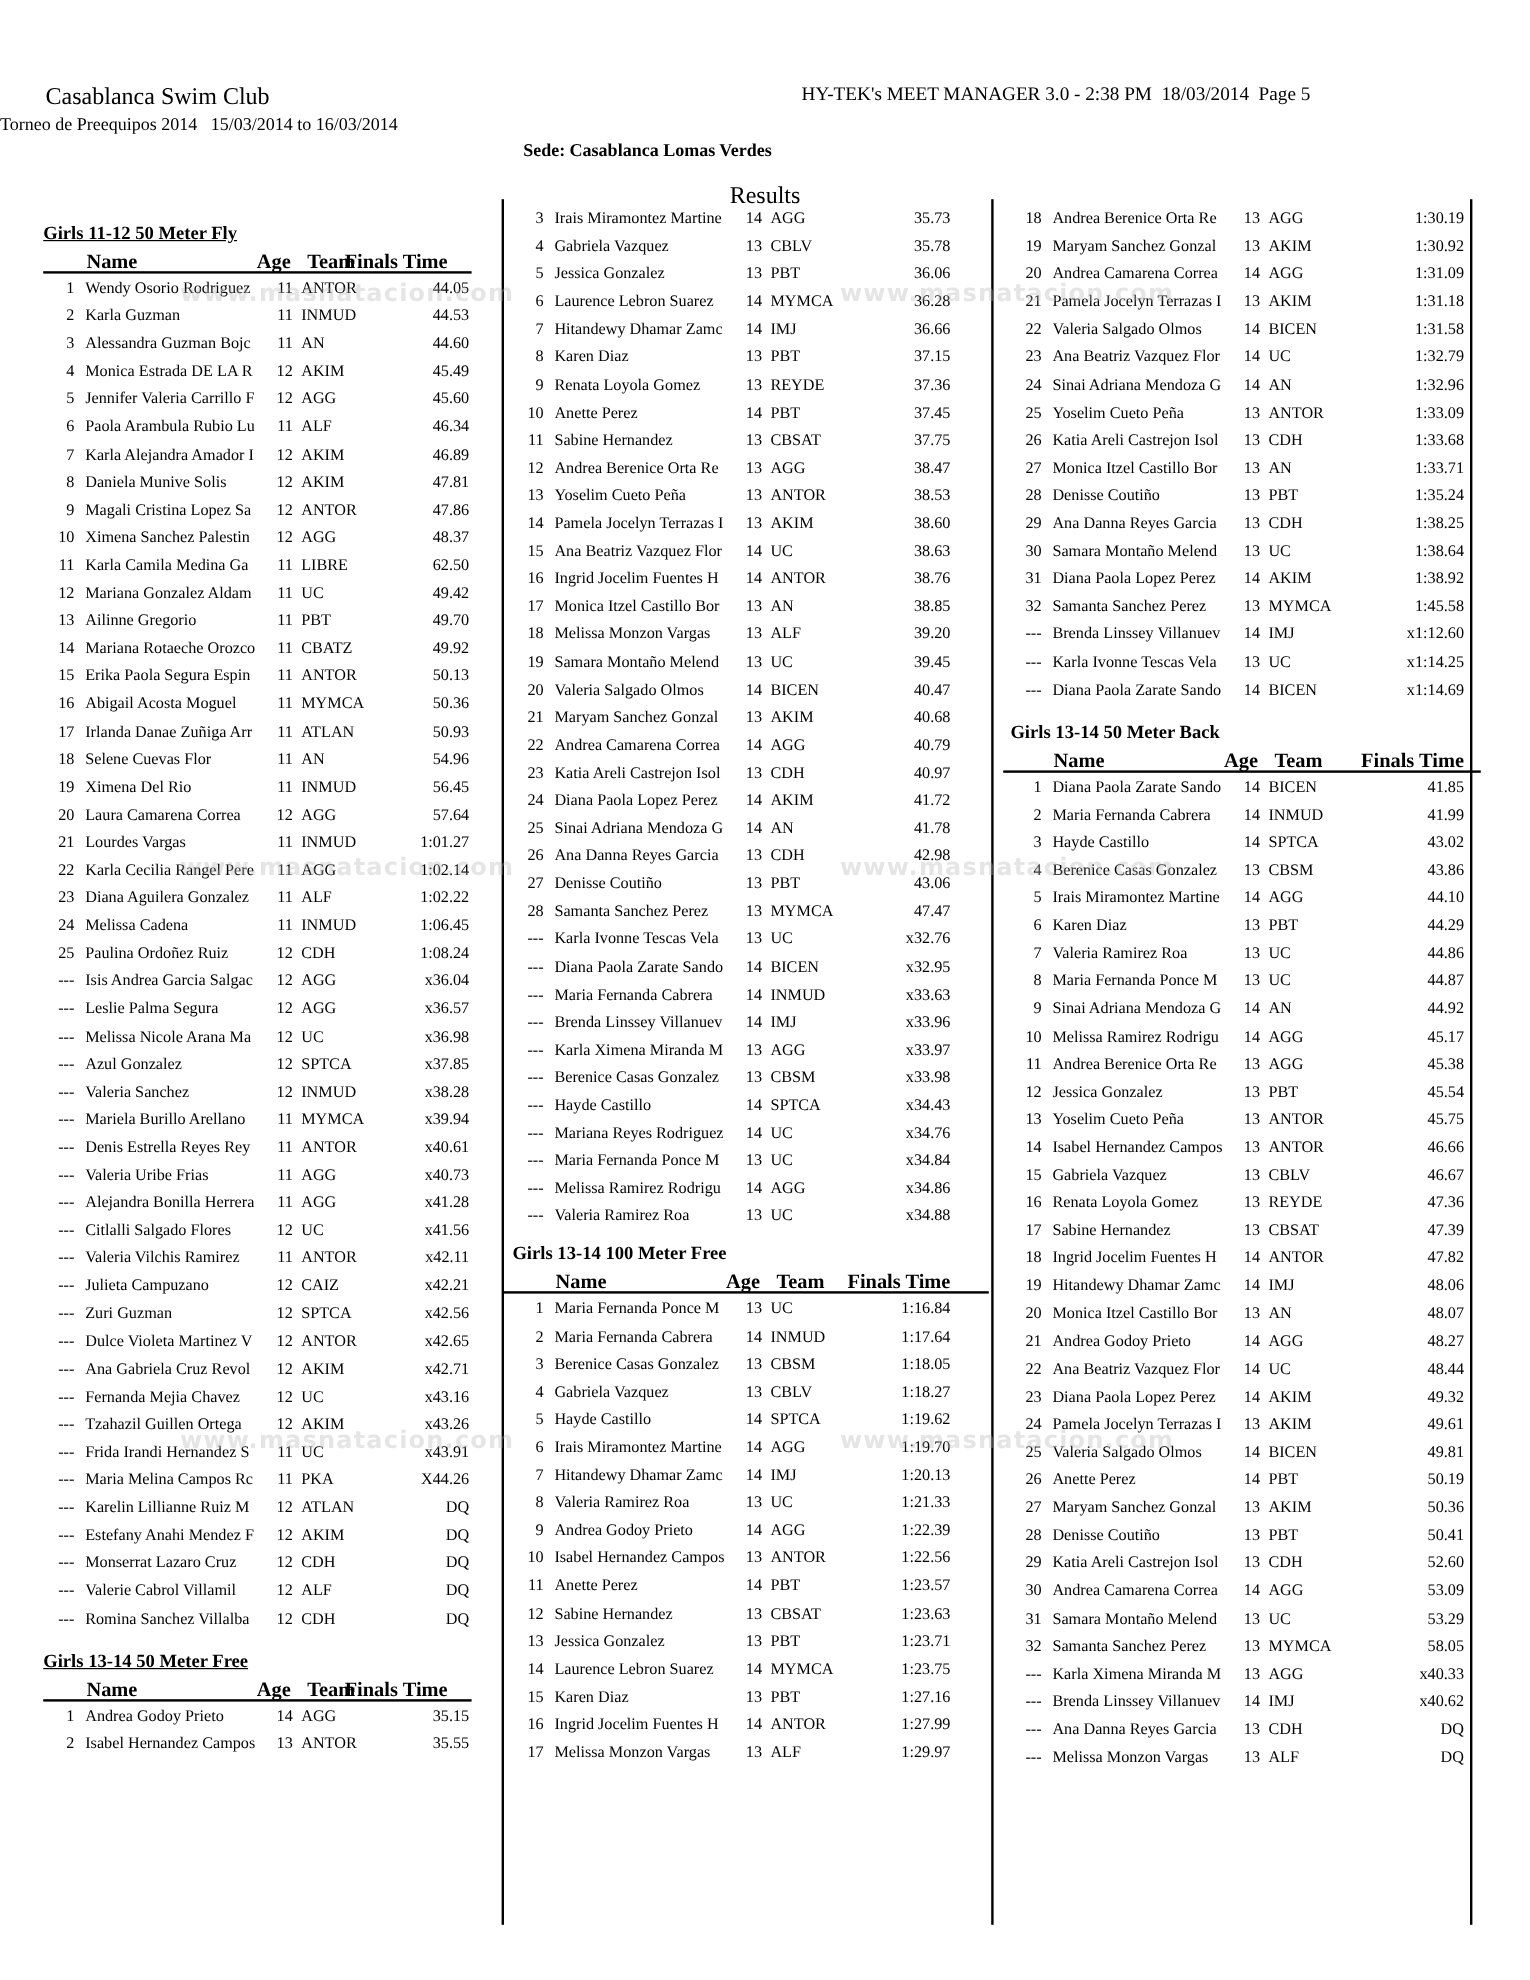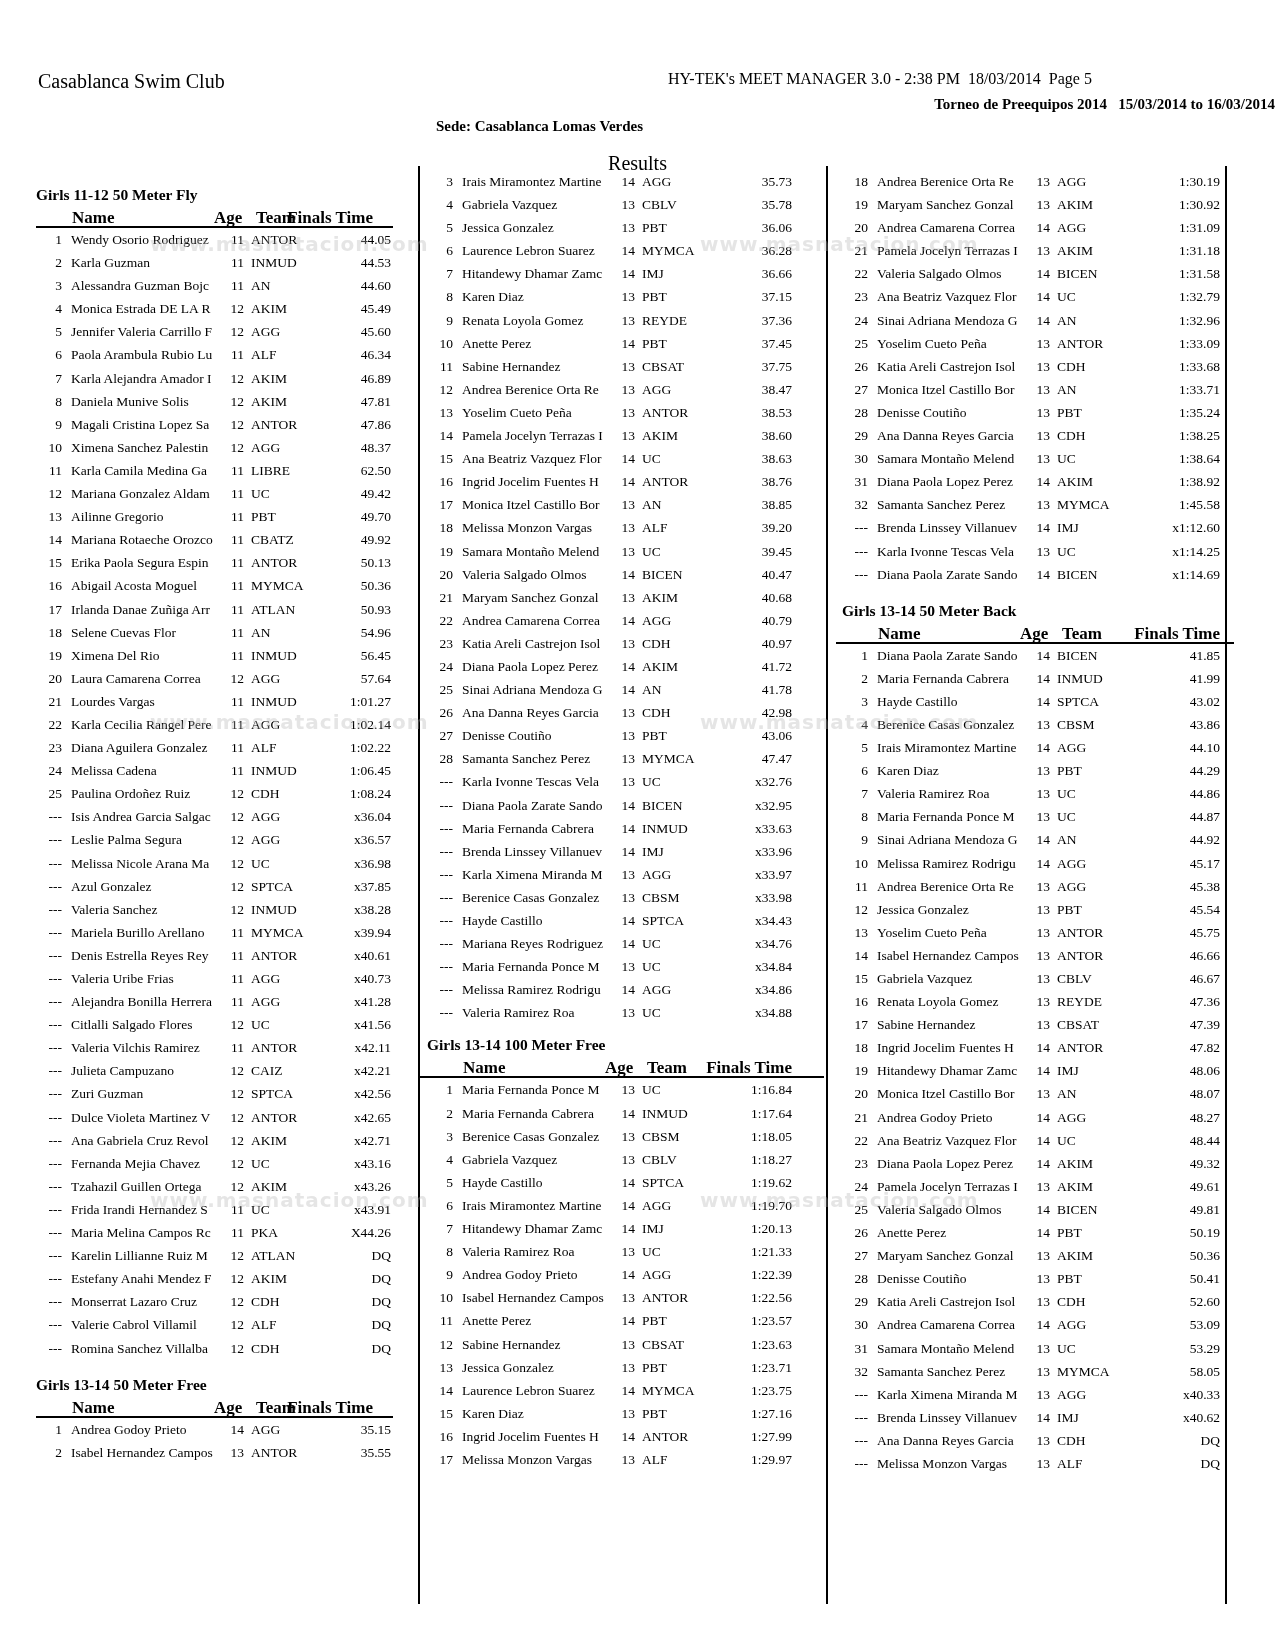--- a/index.html
+++ b/index.html
@@ -2,28 +2,28 @@
 <html><head>
 <meta charset="utf-8">
 <style>
   html, body { margin: 0; padding: 0; background: #ffffff; }
   body {
     width: 1275px; height: 1650px; position: relative; overflow: hidden;
     font-family: "Liberation Serif", "DejaVu Serif", serif; color: #000;
   }
   .hdr-left { position: absolute; left: 38px; top: 70px; font-size: 20px; }
   .hdr-right { position: absolute; left: 668px; top: 70px; font-size: 16px; white-space: pre; }
-  .meet-title { position: absolute; left: 0; width: 1275px; top: 96px; text-align: right; font-size: 15px; font-weight: bold; white-space: pre; }
+  .meet-title { position: absolute; left: 0; width: 1275px; top: 96px; text-align: left; font-size: 15px; font-weight: normal; white-space: pre; }
   .meet-site { position: absolute; left: 0; width: 1079px; top: 118px; text-align: center; font-size: 15px; font-weight: bold; }
   .results-title { position: absolute; left: 0; width: 1275px; top: 152px; text-align: center; font-size: 20px; }
 
   .vline { position: absolute; width: 2px; background: #000; }
 
   .col { position: absolute; width: 375px; }
-  .col1 { left: 36px; top: 180px; }
+  .col1 { left: 36px; top: 180px; text-decoration: underline; }
   .col2 { left: 427px; top: 170px; }
   .col3 { left: 842px; top: 170px; }
 
   .event { margin-bottom: 10px; }
   .event-title { font-size: 15.5px; font-weight: bold; height: 22px; line-height: 22px; margin-top: 4px; }
   .colhead { position: relative; height: 20px; font-size: 17px; font-weight: bold; border-bottom: 2px solid #000; text-align: right; }
   .colhead span { position: absolute; top: 2px; }
 
   .row { position: relative; height: 23.1px; font-size: 13.5px; line-height: 23px; white-space: nowrap; }
   .row span { position: absolute; top: 0; }

